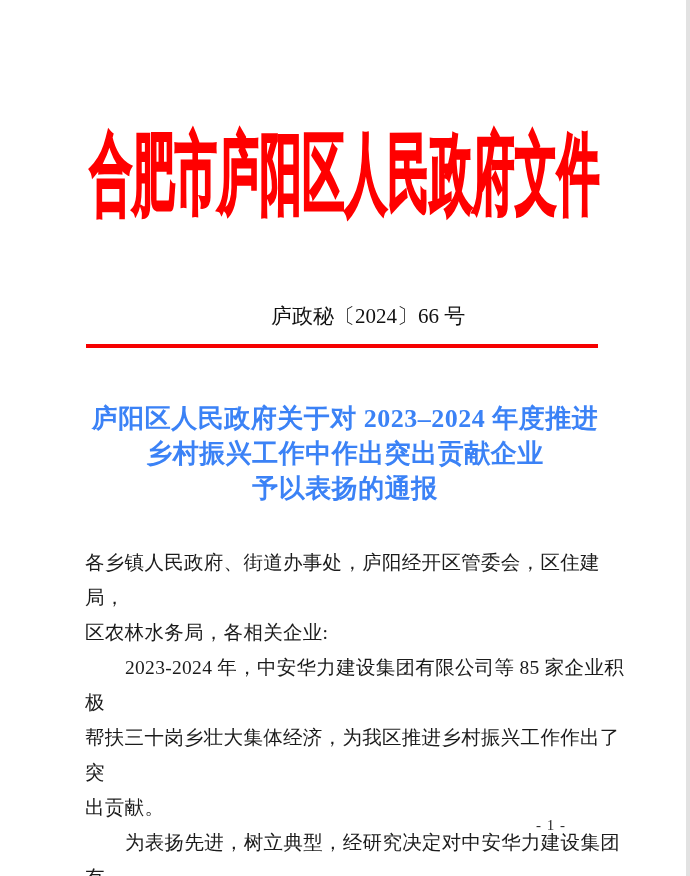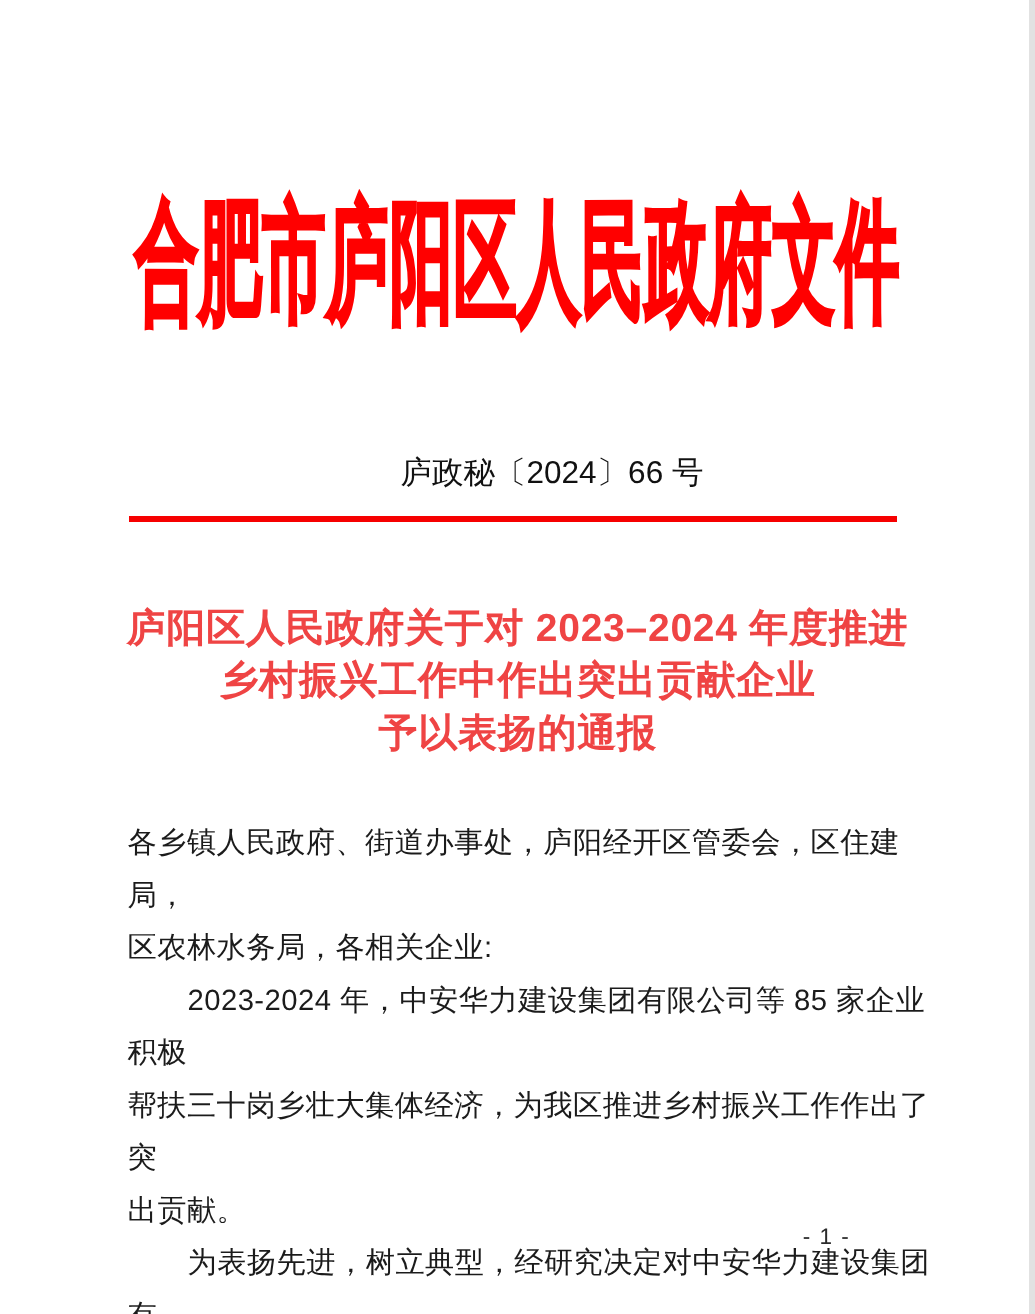--- a/index.html
+++ b/index.html
@@ -6,21 +6,21 @@
     margin: 0;
     padding: 0;
     background: #ffffff;
   }
   .page {
     position: relative;
     width: 690px;
     height: 876px;
     background: #ffffff;
     overflow: hidden;
-    font-family: Liberation Sans, sans-serif;
+    font-family: Liberation Serif, serif;
     color: #000;
   }
   .edge-strip {
     position: absolute;
     top: 0;
     right: 0;
     width: 4px;
     height: 100%;
     background: #e2e2e2;
   }
@@ -62,21 +62,21 @@
   }
   .doc-title {
     position: absolute;
     top: 401px;
     left: 0;
     width: 100%;
     text-align: center;
     font-size: 26px;
     line-height: 35px;
     font-weight: bold;
-    color: #ef4444;
+    color: #3b82f6;
     white-space: pre-line;
     letter-spacing: 0.5px;
   }
   .body-text {
     position: absolute;
     top: 545px;
     left: 85px;
     width: 548px;
     font-size: 19.5px;
     line-height: 35px;

